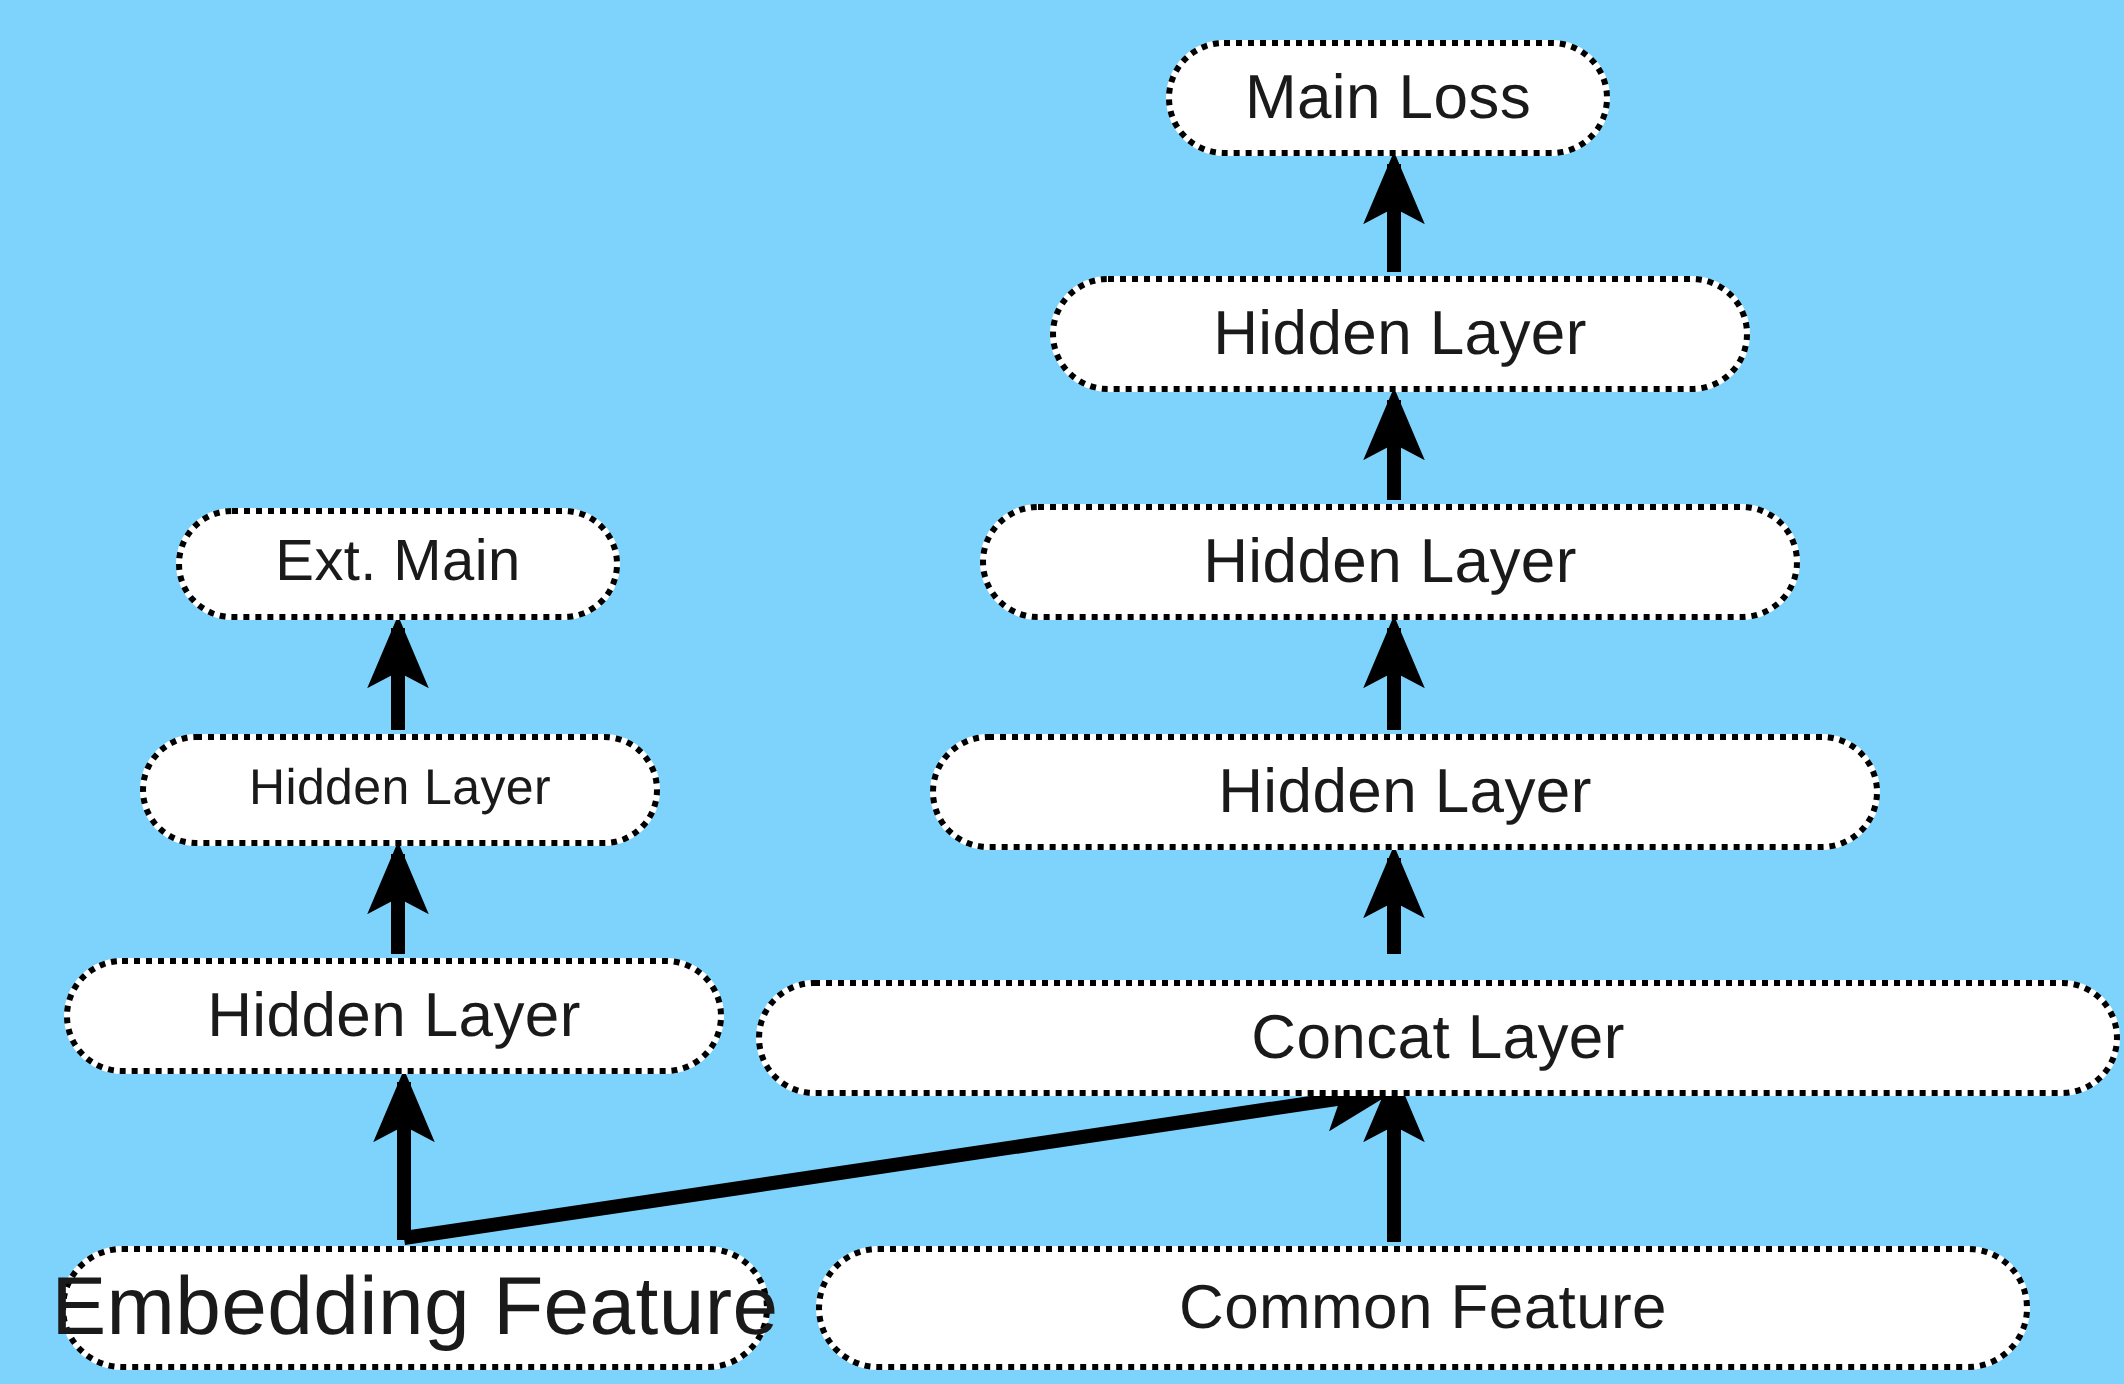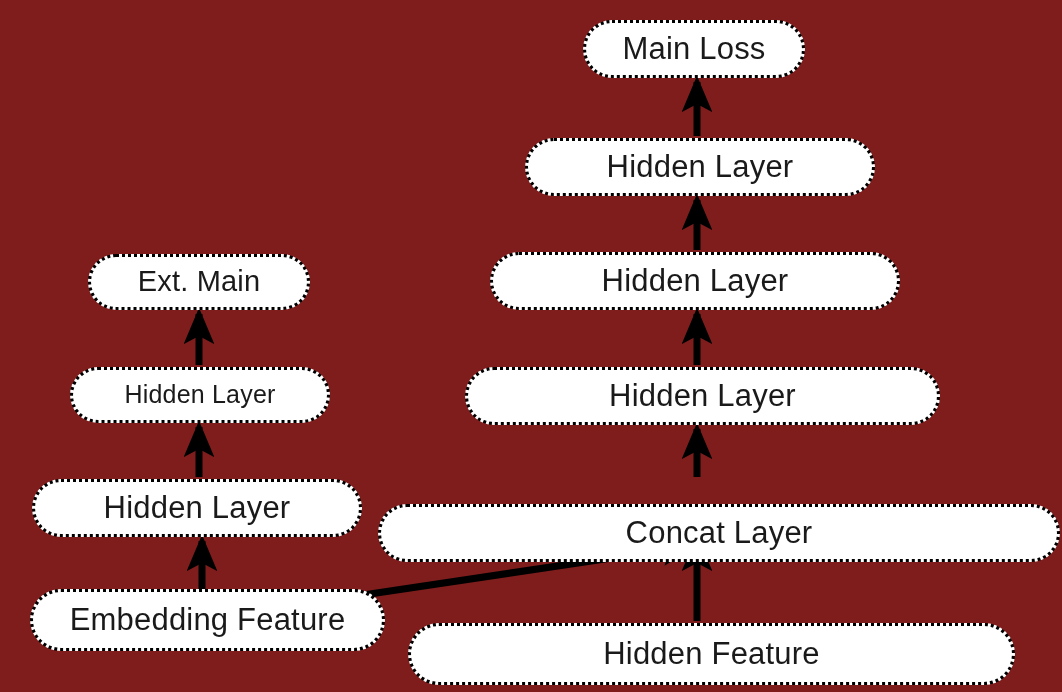--- a/index.html
+++ b/index.html
@@ -5,21 +5,21 @@
 <style>
   html, body {
     margin: 0;
     padding: 0;
     background: #ffffff;
   }
   #canvas {
     position: relative;
     width: 1062px;
     height: 692px;
-    background: #7f1d1d;
+    background: #7dd3fc;
     overflow: hidden;
     font-family: "Liberation Sans", sans-serif;
   }
   .node {
     position: absolute;
     box-sizing: border-box;
     border: 3px dotted #000000;
     background: #ffffff;
     display: flex;
     align-items: center;
@@ -74,33 +74,33 @@
       </div>
       <div class="node" style="left: 525px; top: 138px; width: 350px; height: 58px; border-radius: 29px; font-size: 31px; border-color: rgb(0, 0, 0); color: rgb(26, 26, 26);">
         <span class="node-label">Hidden Layer</span>
       </div>
       <div class="node" style="left: 490px; top: 252px; width: 410px; height: 58px; border-radius: 29px; font-size: 31px; border-color: rgb(0, 0, 0); color: rgb(26, 26, 26);">
         <span class="node-label">Hidden Layer</span>
       </div>
       <div class="node" style="left: 465px; top: 367px; width: 475px; height: 58px; border-radius: 29px; font-size: 31px; border-color: rgb(0, 0, 0); color: rgb(26, 26, 26);">
         <span class="node-label">Hidden Layer</span>
       </div>
-      <div class="node" style="left: 378px; top: 504px; width: 682px; height: 58px; border-radius: 29px; font-size: 31px; border-color: rgb(0, 0, 0); color: rgb(26, 26, 26);">
+      <div class="node" style="left: 378px; top: 490px; width: 682px; height: 58px; border-radius: 29px; font-size: 31px; border-color: rgb(0, 0, 0); color: rgb(26, 26, 26);">
         <span class="node-label">Concat Layer</span>
       </div>
       <div class="node" style="left: 408px; top: 623px; width: 607px; height: 62px; border-radius: 31px; font-size: 31px; border-color: rgb(0, 0, 0); color: rgb(26, 26, 26);">
-        <span class="node-label">Hidden Feature</span>
+        <span class="node-label">Common Feature</span>
       </div>
       <div class="node" style="left: 88px; top: 254px; width: 222px; height: 56px; border-radius: 28px; font-size: 29px; border-color: rgb(0, 0, 0); color: rgb(26, 26, 26);">
         <span class="node-label">Ext. Main</span>
       </div>
       <div class="node" style="left: 70px; top: 367px; width: 260px; height: 56px; border-radius: 28px; font-size: 25px; border-color: rgb(0, 0, 0); color: rgb(26, 26, 26);">
         <span class="node-label">Hidden Layer</span>
       </div>
       <div class="node" style="left: 32px; top: 479px; width: 330px; height: 58px; border-radius: 29px; font-size: 31px; border-color: rgb(0, 0, 0); color: rgb(26, 26, 26);">
         <span class="node-label">Hidden Layer</span>
       </div>
-      <div class="node" style="left: 30px; top: 589px; width: 355px; height: 62px; border-radius: 31px; font-size: 31px; border-color: rgb(0, 0, 0); color: rgb(26, 26, 26);">
+      <div class="node" style="left: 30px; top: 623px; width: 355px; height: 62px; border-radius: 31px; font-size: 41px; border-color: rgb(0, 0, 0); color: rgb(26, 26, 26);">
         <span class="node-label">Embedding Feature</span>
       </div>
     </div>
 
 </div>
 
 </body></html>

